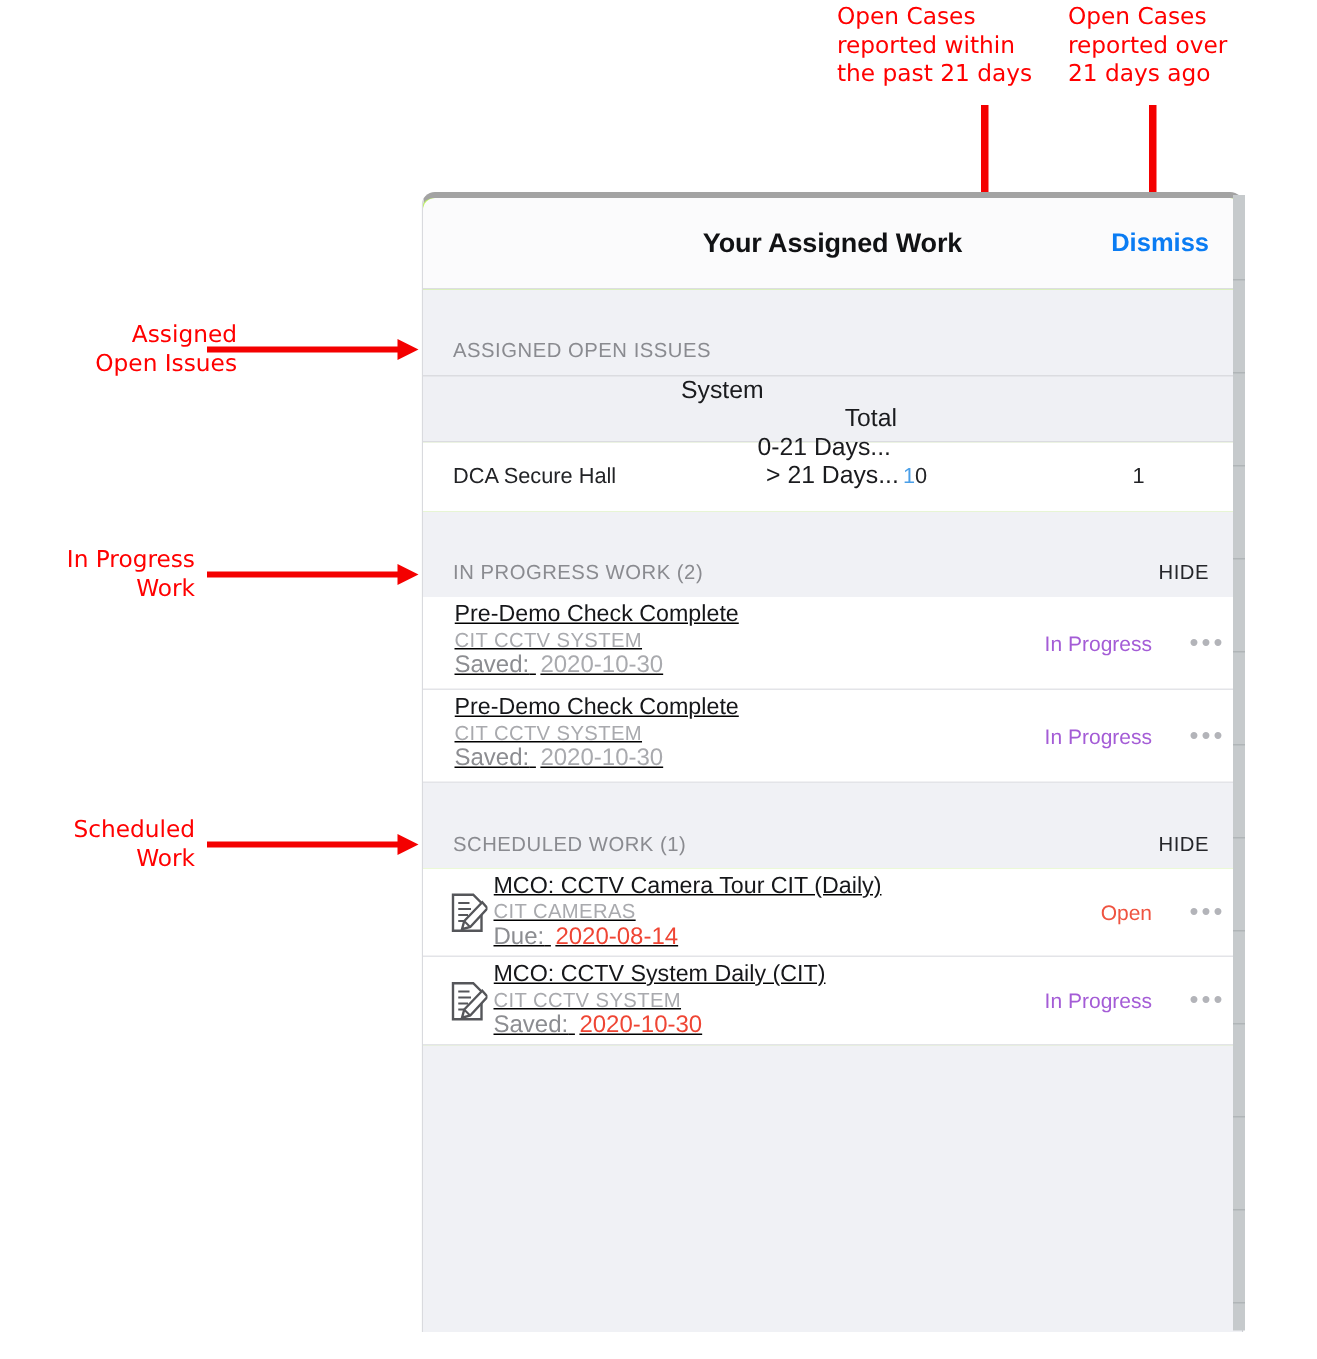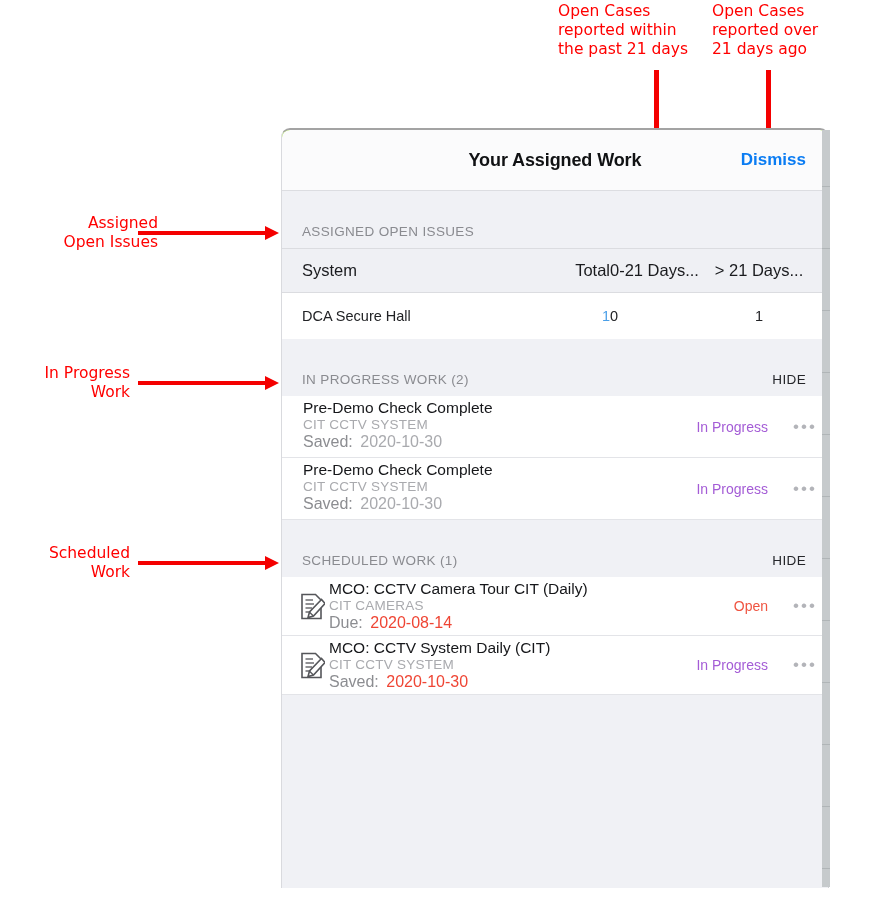--- a/index.html
+++ b/index.html
@@ -66,21 +66,21 @@
   .panel {
     position: absolute;
     left: 281px;
     top: 128px;
     width: 548px;
     height: 760px;
     background: #bef264;
     border-radius: 9px 9px 0 0;
     box-sizing: border-box;
     border-left: 1px solid #d9dade;
-    border-top: 2px solid #a3a3a3;
+    border-top: 4px solid #a3a3a3;
     border-right: 1px solid #cfd0d4;
     overflow: hidden;
   }
 
   .panel-header {
     height: 60px;
     background: #fbfbfc;
     border-bottom: 1px solid #dcdde1;
     position: relative;
     border-radius: 8px 8px 0 0;
@@ -136,20 +136,21 @@
   
   .tbl-head {
     display: flex;
     align-items: center;
     height: 43px;
     background: #eff0f4;
     border-top: 1px solid #dbdce0;
     border-bottom: 1px solid #dbdce0;
     font-size: 16.5px;
     color: #1a1b1e;
+    flex-direction: column;
   }
   .tbl-row {
     display: flex;
     align-items: center;
     height: 46px;
     background: #ffffff;
     font-size: 14.5px;
     color: #222326;
   }
   .c-system { width: 242px; padding-left: 20px; box-sizing: border-box; }
@@ -176,20 +177,21 @@
     flex: 0 0 34px;
     display: flex;
     align-items: center;
     justify-content: center;
     margin-left: 13px;
   }
   .work-main {
     flex: 1 1 auto;
     padding-top: 2px;
     min-width: 0;
+    text-decoration: underline;
   }
   .work-row.noicon .work-main { padding-left: 21px; }
   .work-title {
     font-size: 15.5px;
     color: #16171a;
     line-height: 19px;
     white-space: nowrap;
     overflow: hidden;
   }
   .work-sub {

